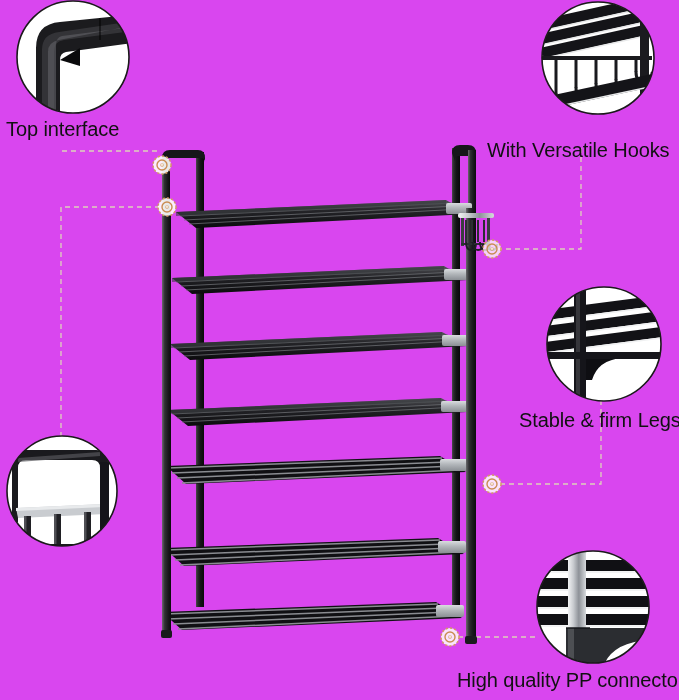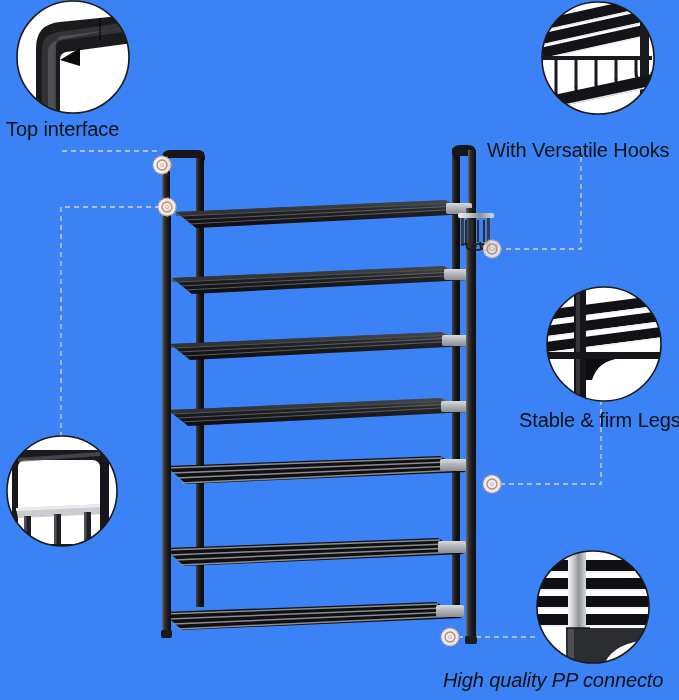--- a/index.html
+++ b/index.html
@@ -7,21 +7,21 @@
     margin: 0; padding: 0;
     background: #ffffff;
   }
   body {
     font-family: "Liberation Sans", "DejaVu Sans", sans-serif;
   }
   #infographic {
     position: relative;
     width: 679px;
     height: 700px;
-    background: #3b82f6;
+    background: #d946ef;
     overflow: hidden;
   }
   #svg-root {
     position: absolute;
     left: 0; top: 0;
     width: 679px;
     height: 700px;
   }
   .callout-label {
     position: absolute;
@@ -31,21 +31,21 @@
     color: #111111;
     line-height: 1.14;
     letter-spacing: -0.1px;
     white-space: pre;
     user-select: none;
   }
   #label-top-interface   { left: 6px;   top: 118px; }
   #label-hooks           { left: 487px; top: 115px; margin-top: 24px; }
   #label-legs            { left: 519px; top: 409px; }
   #label-tubes           { left: 8px;   top: 545px; }
-  #label-pp              { left: 443px; top: 669px; font-style: italic; }
+  #label-pp              { left: 457px; top: 669px; }
 </style>
 </head>
 <body>
 
 <div id="infographic">
 
   <svg id="svg-root" viewBox="0 0 679 700">
     <defs>
 
       <linearGradient id="tubeV" x1="0" y1="0" x2="1" y2="0">

